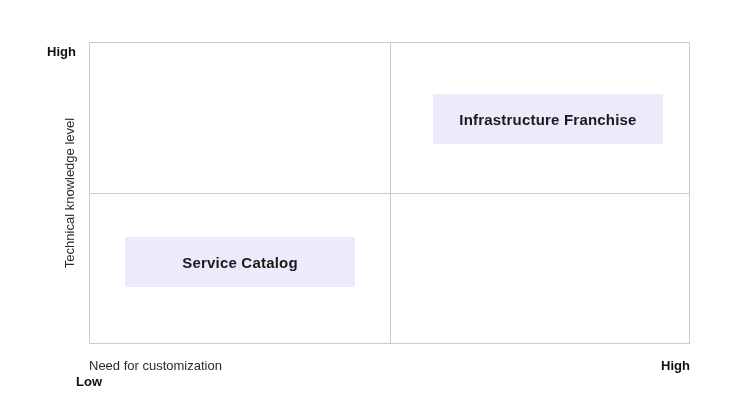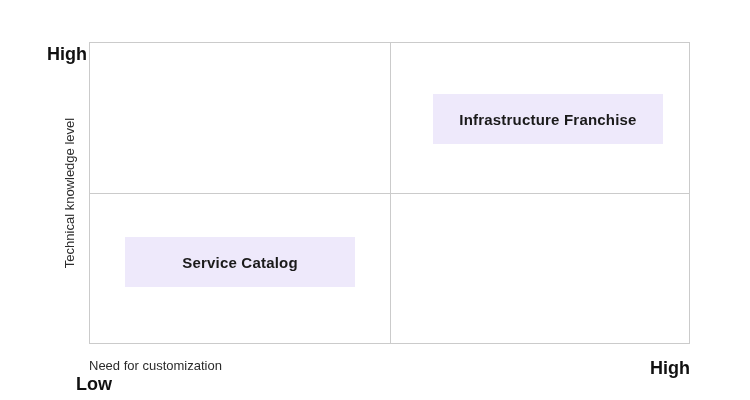--- a/index.html
+++ b/index.html
@@ -56,21 +56,21 @@
     font-weight: 700;
     color: #1a1a1a;
     letter-spacing: 0.2px;
     white-space: nowrap;
   }
   .item-infra { left: 343px; top: 51px; }
   .item-catalog { left: 35px; top: 194px; }
 
   .axis-extreme {
     position: absolute;
-    font-size: 18px;
+    font-size: 13px;
     font-weight: 700;
     color: #111111;
     white-space: nowrap;
   }
   .y-high { left: 47px; top: 44px; }
   .x-low  { left: 76px; top: 374px; }
   .x-high { right: 60px; top: 358px; }
 
   .axis-title {
     position: absolute;

